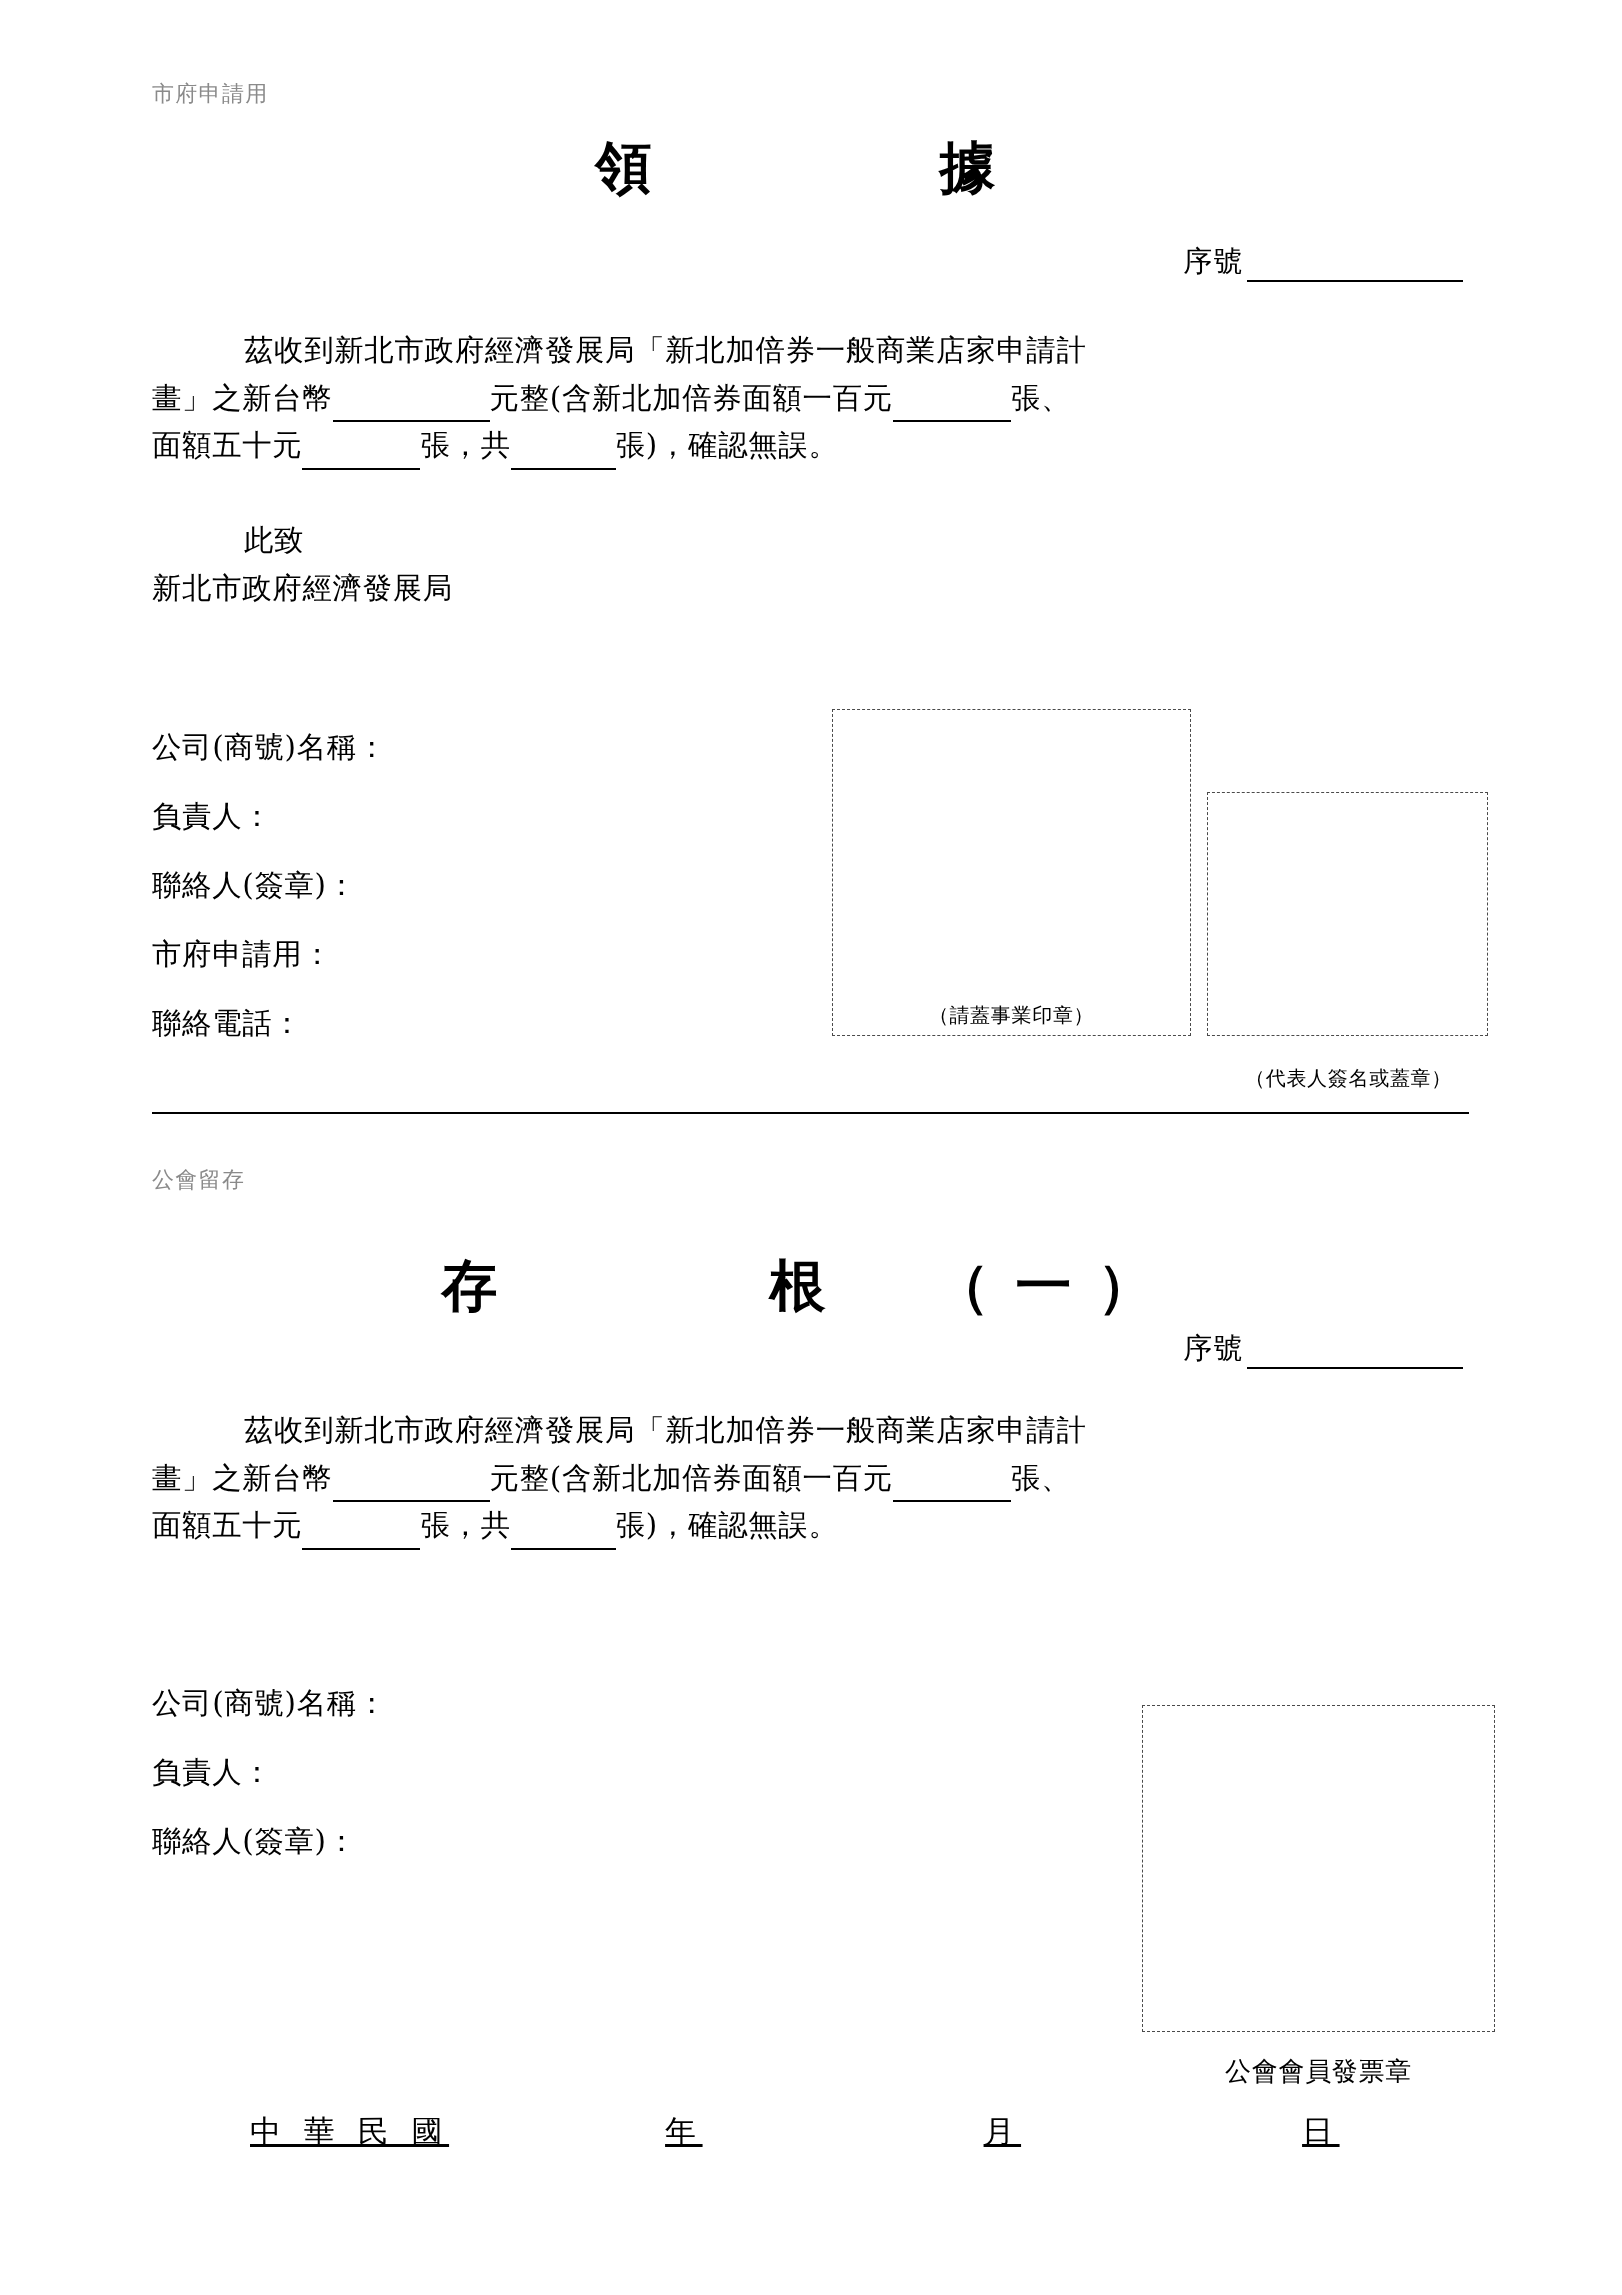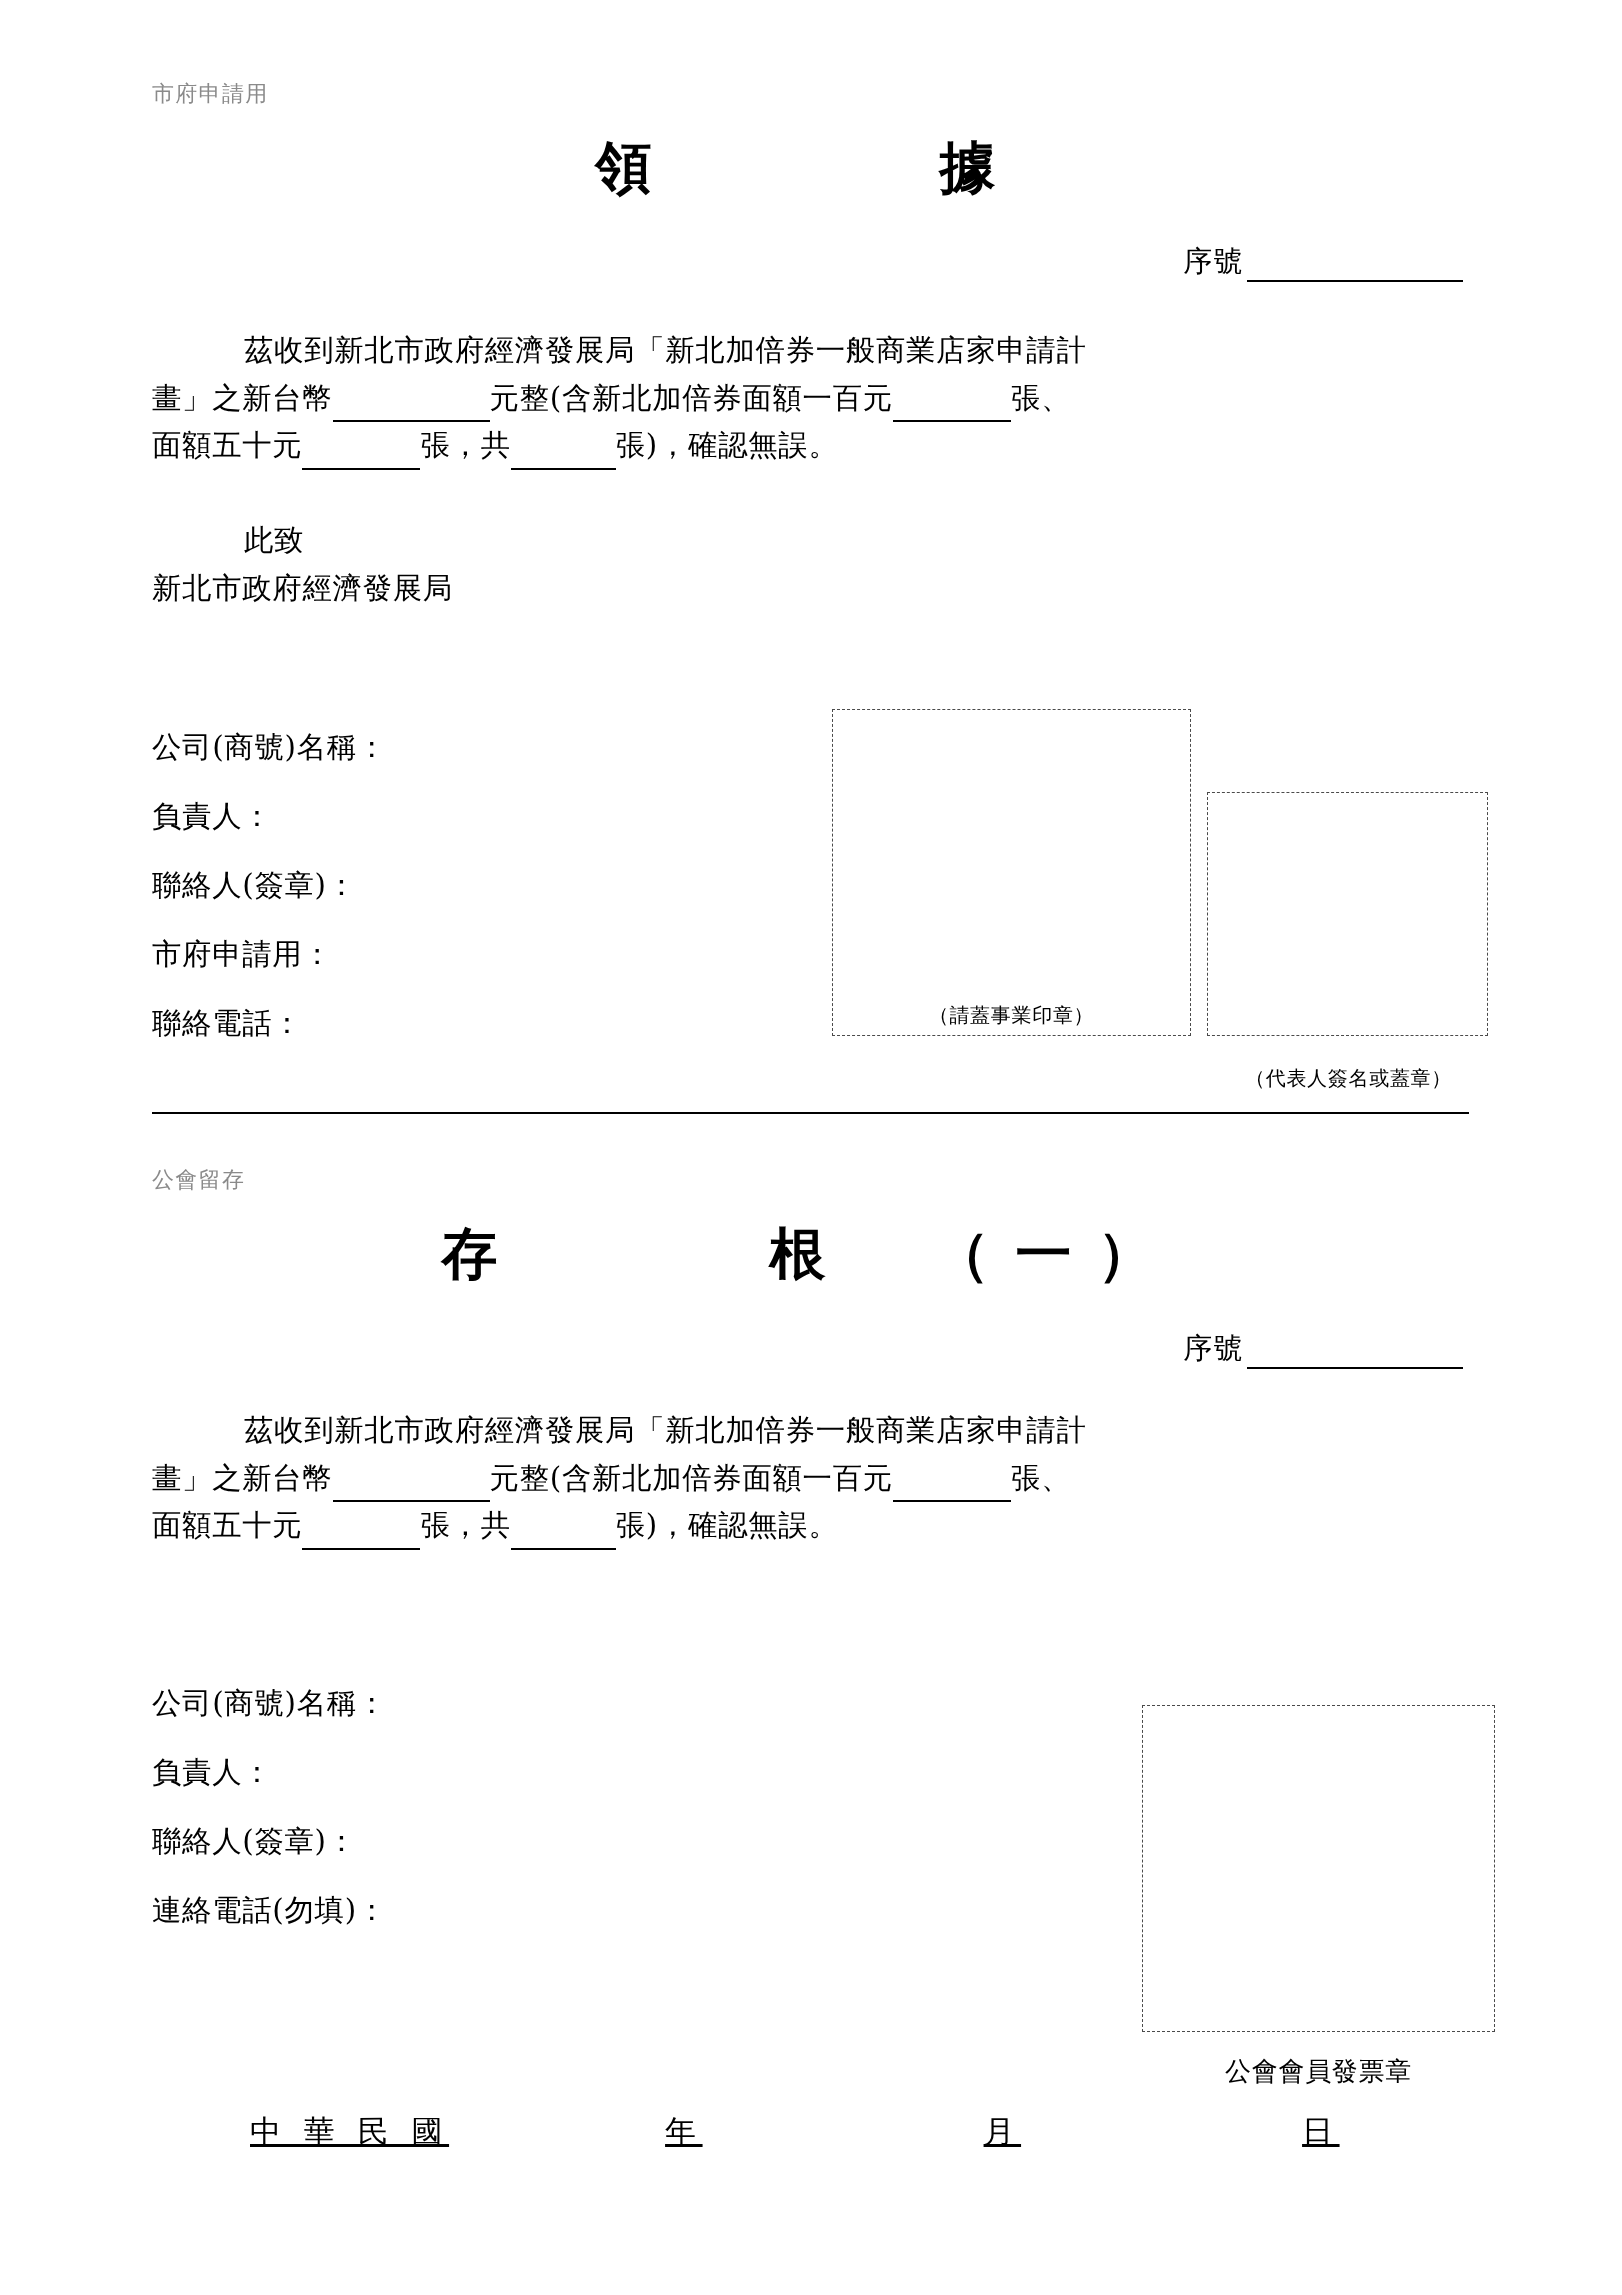--- a/index.html
+++ b/index.html
@@ -176,21 +176,21 @@
     <div class="stamp-caption" style="position:absolute; left:1188px; top:1065px; width:321px;">（代表人簽名或蓋章）</div>
 
     <hr class="hr-strong" style="position:absolute; left:152px; top:1112px; width:1317px;">
   </div>
 
   <div id="sec2">
 
     <div class="corner-note" style="left:152px; top:13px;">公會留存</div>
 
     <div class="inner" style="top:65px;">
-      <div class="doc-title" style="letter-spacing:26px;">存　　　根　（一）</div>
+      <div class="doc-title" style="letter-spacing:26px;margin-top:32px;">存　　　根　（一）</div>
     </div>
 
     <div class="inner" style="top:177px;">
       <div class="serial-line">
         <span>序號</span><span class="blank"></span>
       </div>
     </div>
 
     <div class="inner" style="top:255px;">
       <div class="body-text">
@@ -198,21 +198,20 @@
         <span>畫」之新台幣</span><span class="blank-u w-long"></span><span>元整(含新北加倍券面額一百元</span><span class="blank-u w-mid"></span><span>張、</span><br>
         <span>面額五十元</span><span class="blank-u w-mid"></span><span>張，共</span><span class="blank-u w-short"></span><span>張)，確認無誤。</span>
       </div>
     </div>
 
     <div class="inner" style="top:517px;">
       <div class="field-list">
         <div>公司(商號)名稱：</div>
         <div>負責人：</div>
         <div>聯絡人(簽章)：</div>
-        <div>連絡電話(勿填)：</div>
       </div>
     </div>
 
     <div class="stamp-box" style="position:absolute; left:1142px; top:553px; width:353px; height:327px;"></div>
     <div class="stamp-caption" style="position:absolute; left:1142px; top:902px; width:353px; font-size:26px;">公會會員發票章</div>
 
     <div class="inner" style="top:959px;">
       <div class="date-row">
         <span>中 華 民 國</span>
         <span class="d-gap1"></span>

